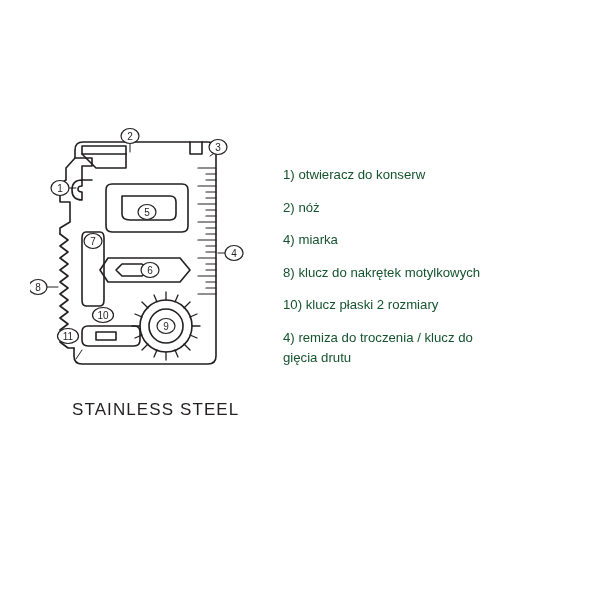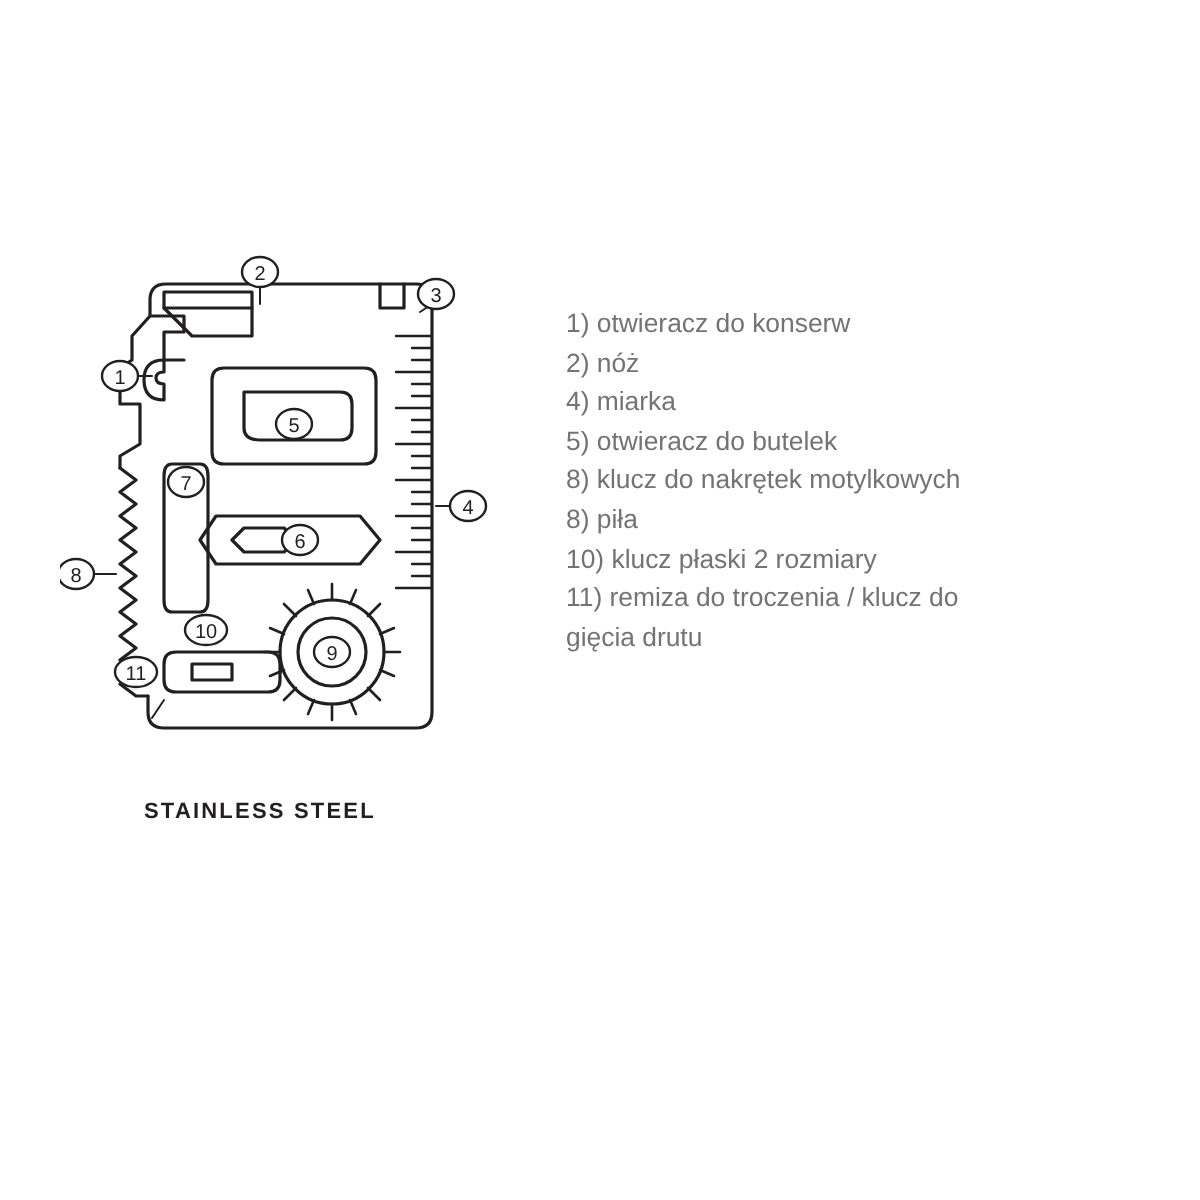--- a/index.html
+++ b/index.html
@@ -31,30 +31,31 @@
   }
   .legend {
     position: absolute;
     left: 283px;
     top: 152px;
     width: 300px;
   }
   .legend-item {
     font-size: 13.2px;
     line-height: 19.6px;
-    color: #737373;
+    color: #14532d;
     white-space: pre-line;
+    margin-top: 13px;
   }
   .caption {
     position: absolute;
     left: 72px;
     top: 400px;
-    font-size: 11px;
+    font-size: 17px;
     letter-spacing: 1.1px;
-    font-weight: bold;
+    font-weight: normal;
     color: #231f20;
     font-family: "Liberation Sans", sans-serif;
     text-align: right;
   }
   text {
     font-family: "Liberation Sans", sans-serif;
   }
 </style>
 </head>
 <body>
@@ -197,21 +198,19 @@
       </g>
     </g>
   </svg>
 
   <div class="caption">STAINLESS STEEL</div>
 
   <div class="legend">
     <div class="legend-item">1) otwieracz do konserw</div>
     <div class="legend-item">2) nóż</div>
     <div class="legend-item">4) miarka</div>
-    <div class="legend-item">5) otwieracz do butelek</div>
     <div class="legend-item">8) klucz do nakrętek motylkowych</div>
-    <div class="legend-item">8) piła</div>
     <div class="legend-item">10) klucz płaski 2 rozmiary</div>
-    <div class="legend-item">11) remiza do troczenia / klucz do
+    <div class="legend-item">4) remiza do troczenia / klucz do
       gięcia drutu</div>
   </div>
 
 </div>
 
 </body></html>

